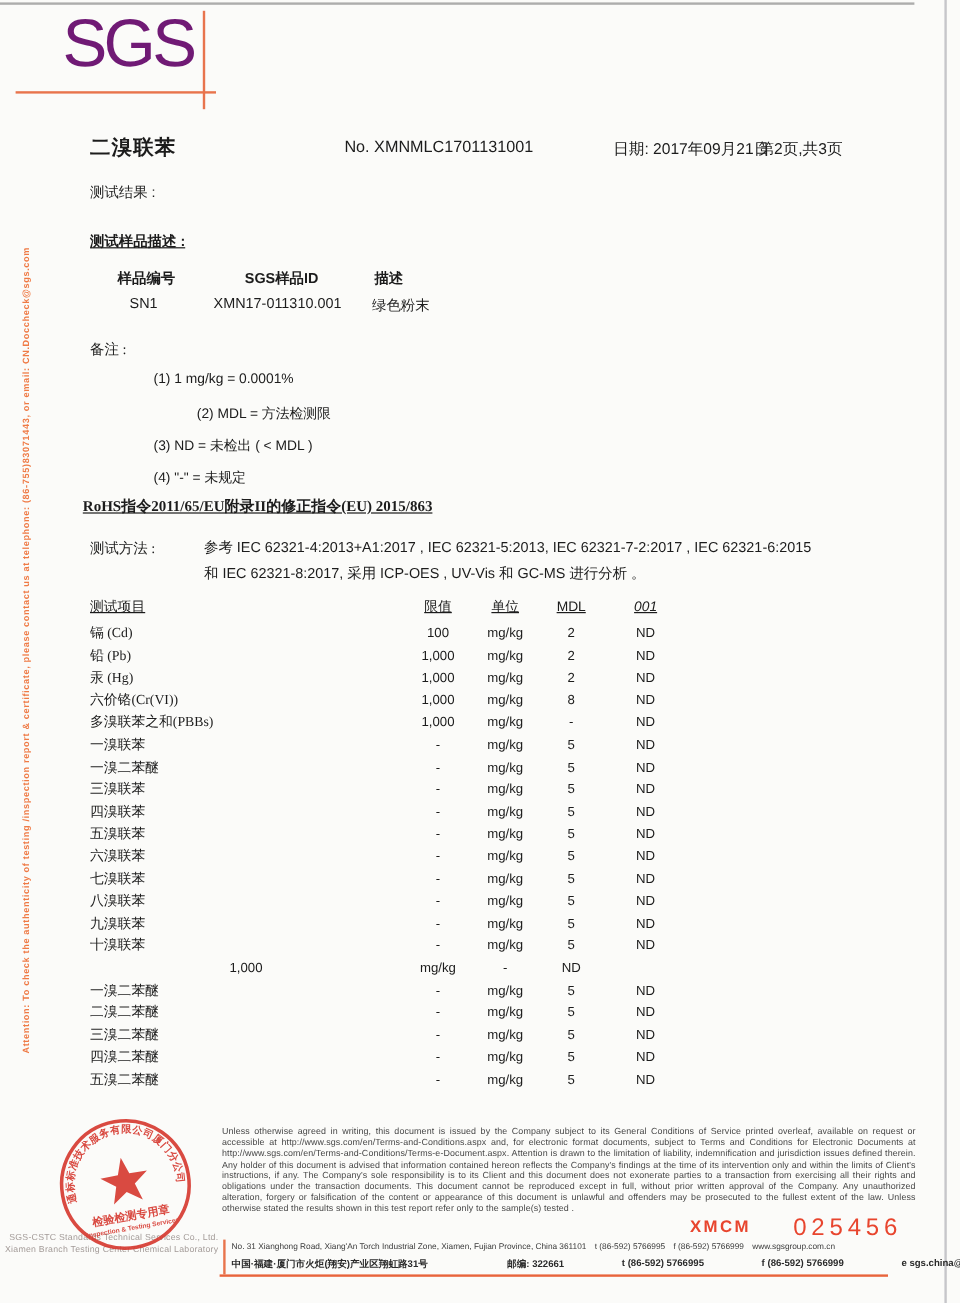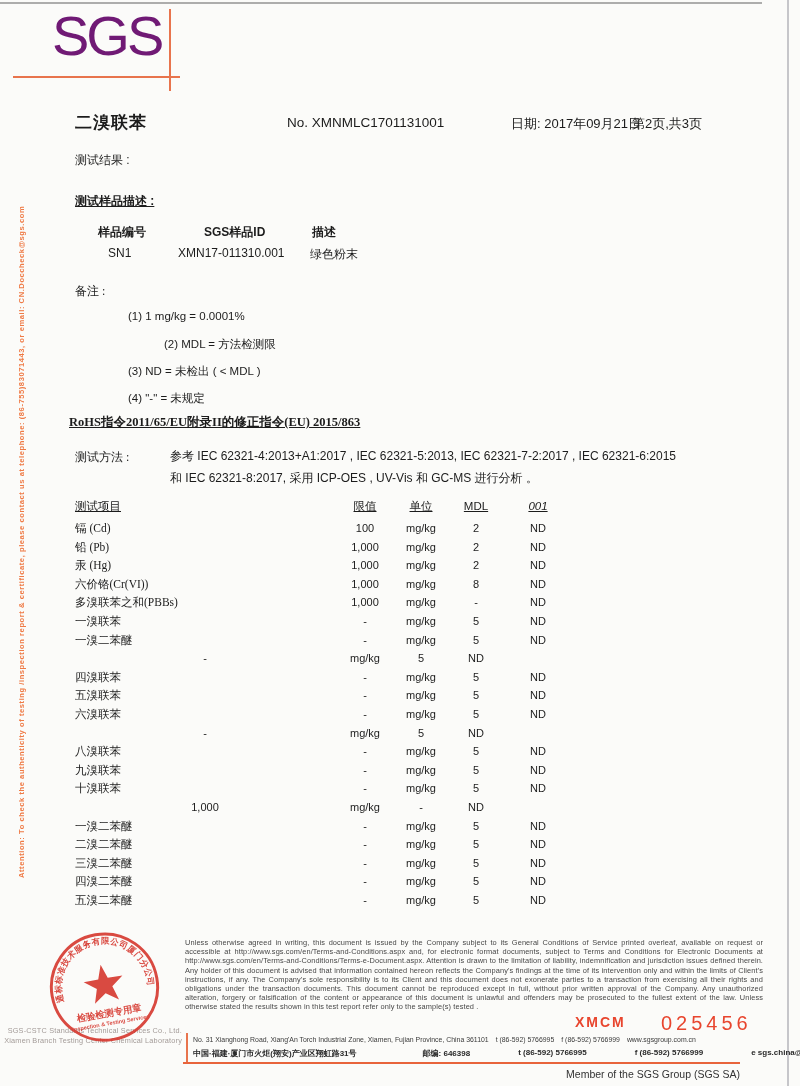--- a/index.html
+++ b/index.html
@@ -169,20 +169,21 @@
 
       <div class="rt-grid row">
         <div class="item serifish">一溴二苯醚</div>
         <div class="c">-</div>
         <div class="c">mg/kg</div>
         <div class="c">5</div>
         <div class="c">ND</div>
       </div>
 
       <div class="rt-grid row">
+        <div class="item serifish">三溴联苯</div>
         <div class="c">-</div>
         <div class="c">mg/kg</div>
         <div class="c">5</div>
         <div class="c">ND</div>
       </div>
 
       <div class="rt-grid row">
         <div class="item serifish">四溴联苯</div>
         <div class="c">-</div>
         <div class="c">mg/kg</div>
@@ -200,20 +201,21 @@
 
       <div class="rt-grid row">
         <div class="item serifish">六溴联苯</div>
         <div class="c">-</div>
         <div class="c">mg/kg</div>
         <div class="c">5</div>
         <div class="c">ND</div>
       </div>
 
       <div class="rt-grid row">
+        <div class="item serifish">七溴联苯</div>
         <div class="c">-</div>
         <div class="c">mg/kg</div>
         <div class="c">5</div>
         <div class="c">ND</div>
       </div>
 
       <div class="rt-grid row">
         <div class="item serifish">八溴联苯</div>
         <div class="c">-</div>
         <div class="c">mg/kg</div>
@@ -306,21 +308,20 @@
 
   <div class="abs addr-divider"></div>
   <div class="abs addr-line addr-en">
     <span>No. 31 Xianghong Road, Xiang'An Torch Industrial Zone, Xiamen, Fujian Province, China  361101</span>
     <span>t (86-592) 5766995</span>
     <span>f (86-592) 5766999</span>
     <span>www.sgsgroup.com.cn</span>
   </div>
   <div class="abs addr-line addr-cn">
     <span>中国·福建·厦门市火炬(翔安)产业区翔虹路31号</span>
-    <span style="margin-left:18px;">邮编: 646398</span>
+    <span style="margin-left:18px;">邮编: 322661</span>
     <span>t (86-592) 5766995</span>
     <span>f (86-592) 5766999</span>
     <span>e  sgs.china@sgs.com</span>
   </div>
   <div class="abs footer-rule"></div>
-  <div class="abs member-line">Member of the SGS Group (SGS SA)</div>
 
 </div>
 
 </body></html>

